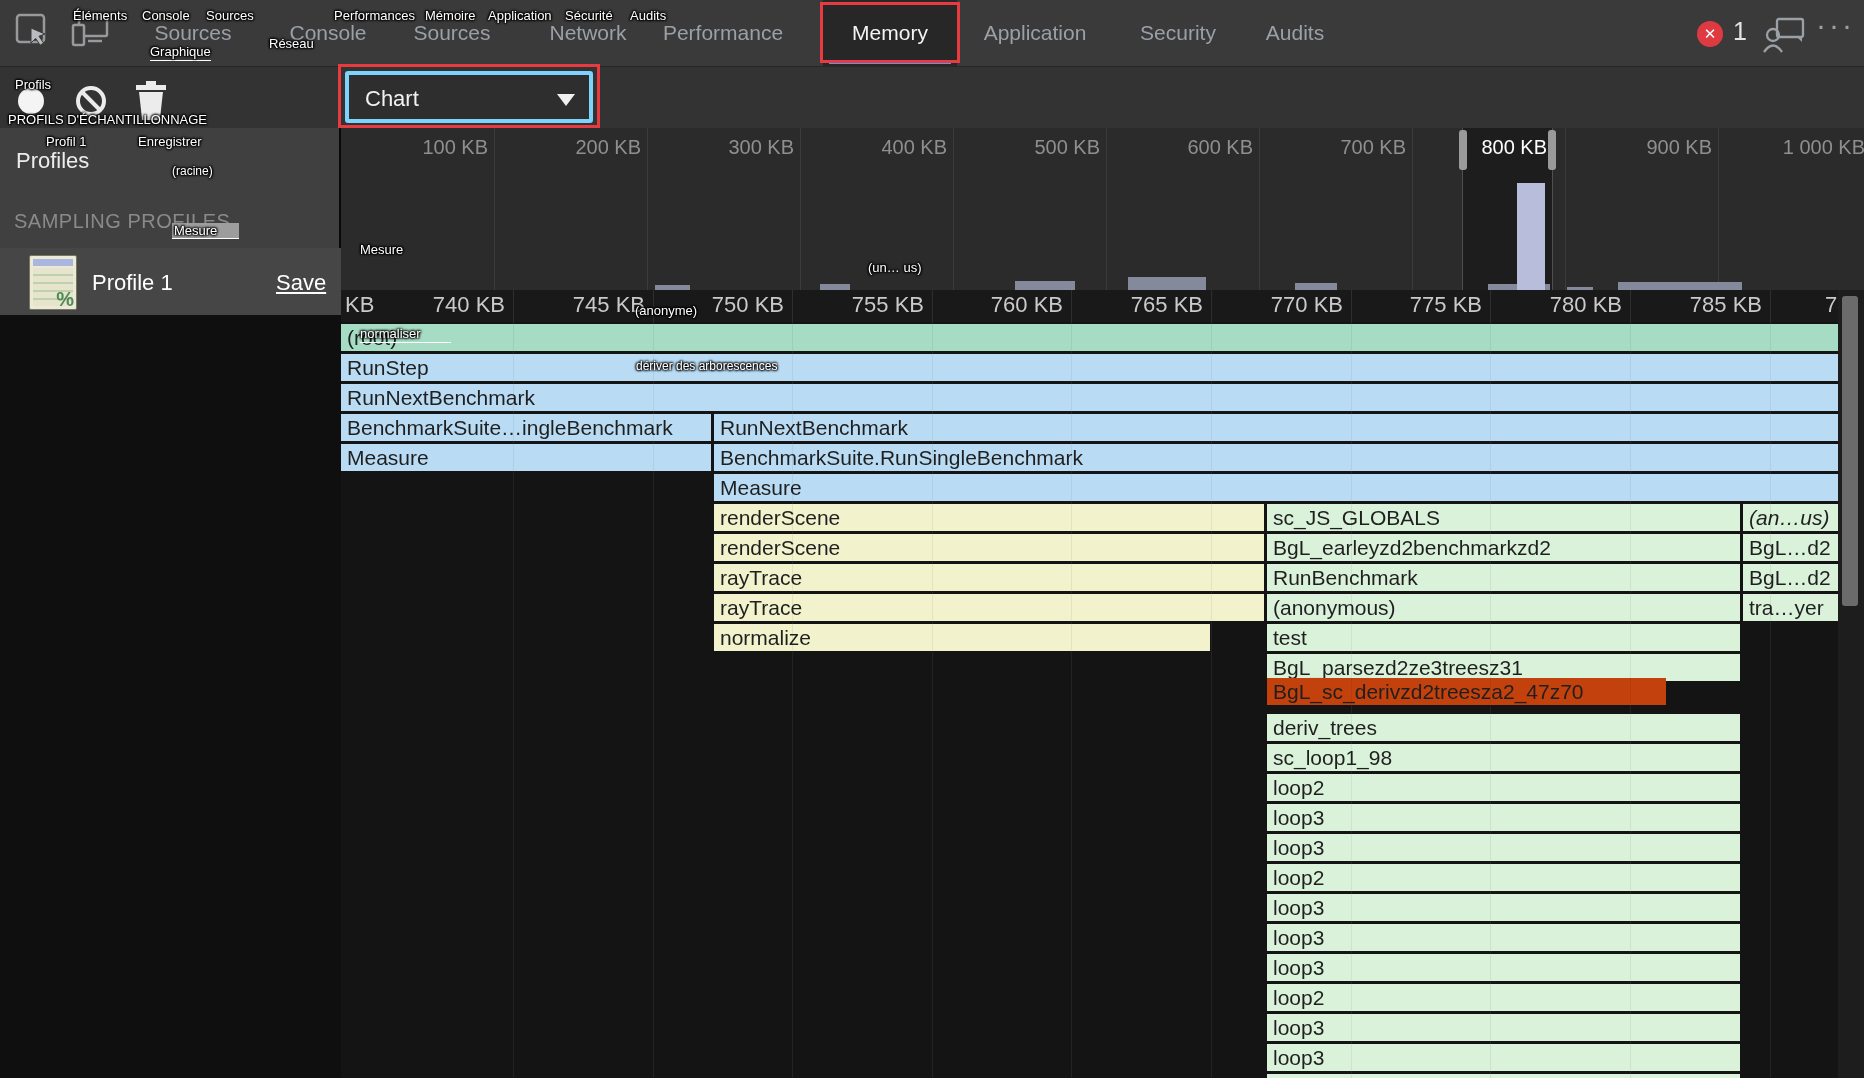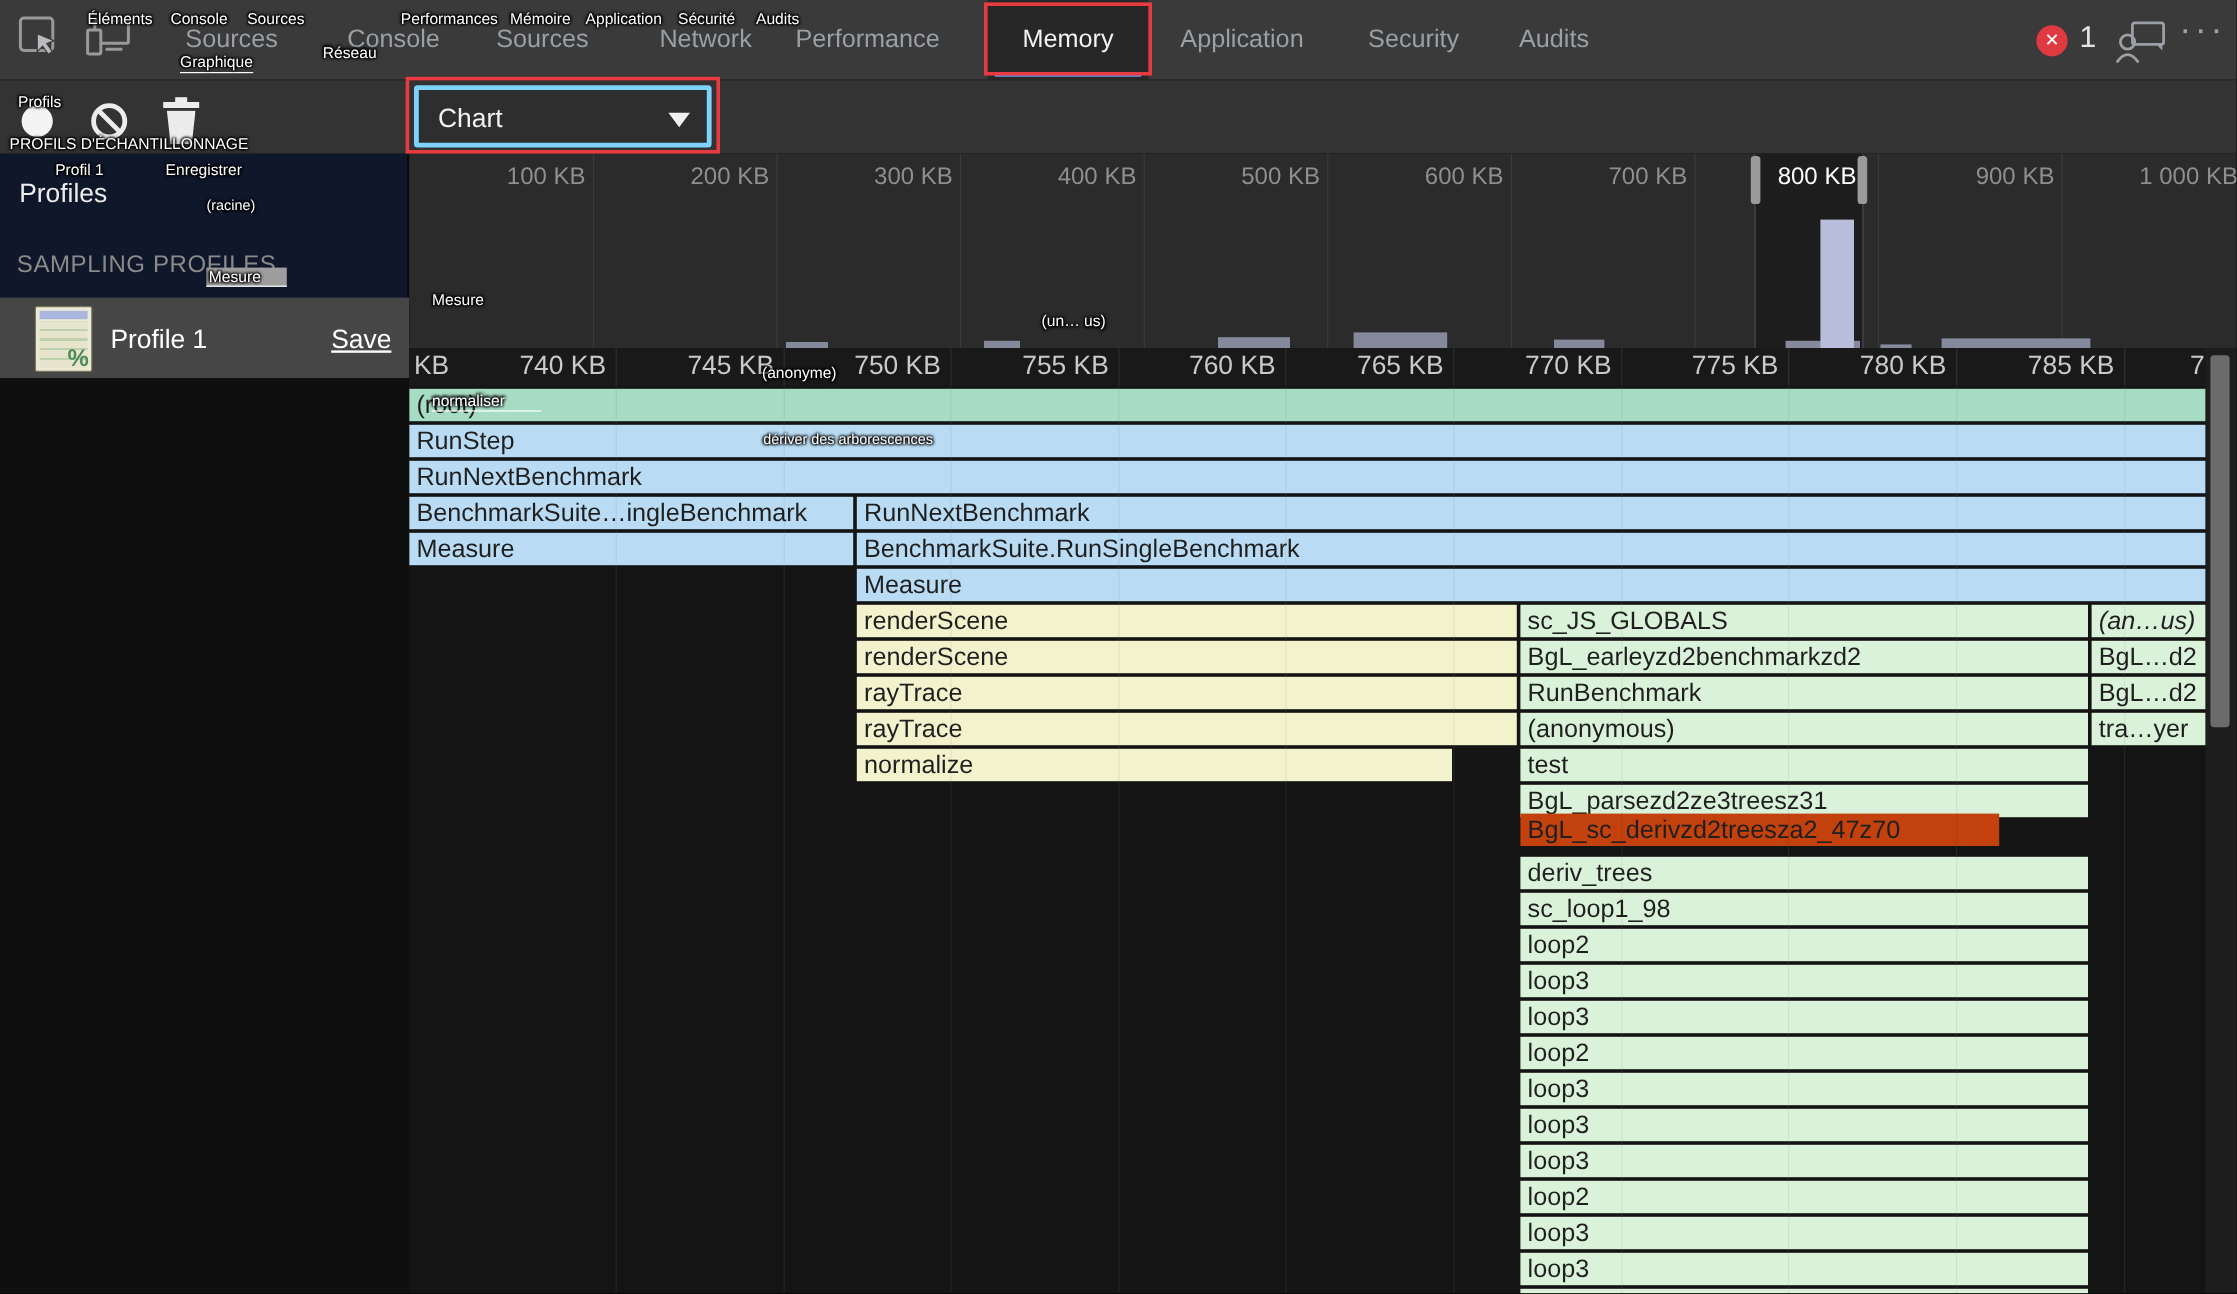--- a/index.html
+++ b/index.html
@@ -39,21 +39,21 @@
   #trash-icon .body{position:absolute;left:2px;top:11px;width:26px;height:28px;background:#ececec;
                     clip-path:polygon(4% 0,96% 0,84% 100%,16% 100%);}
   #chart-dropdown{position:absolute;left:345px;top:4px;width:248px;height:52px;background:#2e2e2e;
                   border:4px solid #7dd3fc;border-radius:3px;box-sizing:border-box;}
   #chart-dropdown .lbl{position:absolute;left:16px;top:0;line-height:48px;font-size:22px;color:#f2f2f2;}
   #chart-caret{position:absolute;right:14px;top:19px;width:0;height:0;
                border-left:9px solid transparent;border-right:9px solid transparent;border-top:12px solid #f0f0f0;}
   #chart-annotation{left:338px;top:64px;width:262px;height:64px;}
 
   
-  #sidebar{position:absolute;left:0;top:128px;width:341px;height:950px;background:#0f172a;border-right:2px solid #0a0a0a;box-sizing:border-box;}
+  #sidebar{position:absolute;left:0;top:128px;width:341px;height:950px;background:#404040;border-right:2px solid #0a0a0a;box-sizing:border-box;}
   #profiles-title{position:absolute;left:16px;top:20px;font-size:22px;color:#ececec;}
   #sampling-title{position:absolute;left:14px;top:82px;font-size:20px;color:#8a8a8a;letter-spacing:.5px;}
   #profile-item{position:absolute;left:0;top:120px;width:341px;height:67px;background:#464646;}
   #profile-icon{position:absolute;left:29px;top:7px;width:46px;height:53px;background:#ecead6;border:1px solid #77775a;border-radius:2px;}
   #profile-icon .band{position:absolute;left:3px;top:3px;right:3px;height:7px;background:#aab6dd;}
   #profile-icon .grid{position:absolute;left:3px;top:12px;right:3px;bottom:3px;
         background:repeating-linear-gradient(180deg,#e6e4cd 0 6px,#bfd0ac 6px 8px);}
   #profile-icon .pct{position:absolute;right:2px;bottom:-2px;font-size:20px;font-weight:bold;color:#4d8a55;}
   #profile-name{position:absolute;left:92px;top:22px;font-size:22px;color:#fff;}
   #save-link{position:absolute;left:276px;top:22px;font-size:22px;color:#fff;text-decoration:underline;cursor:pointer;}

